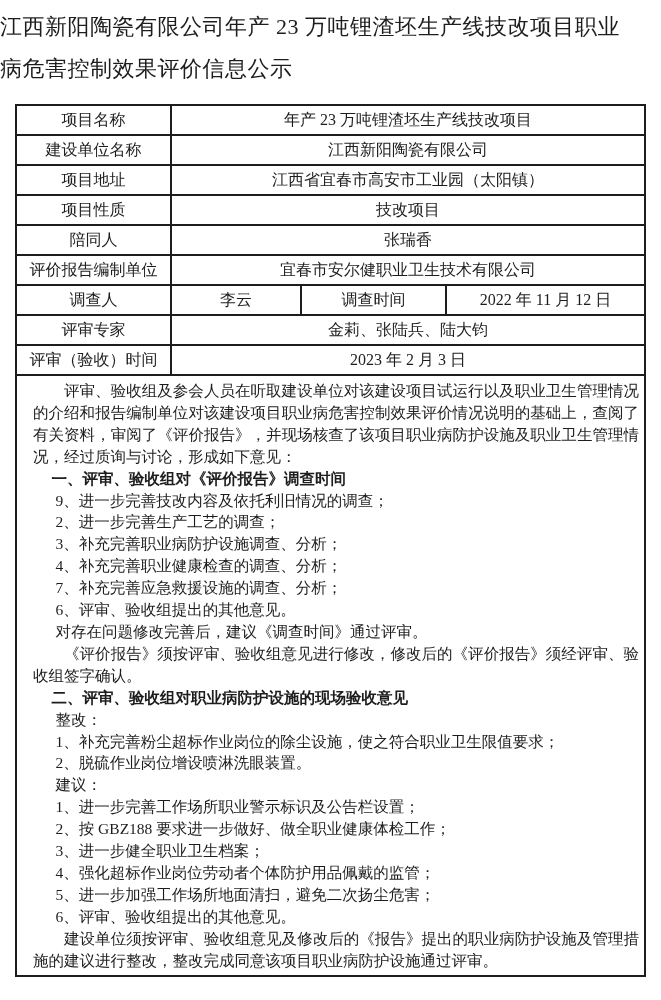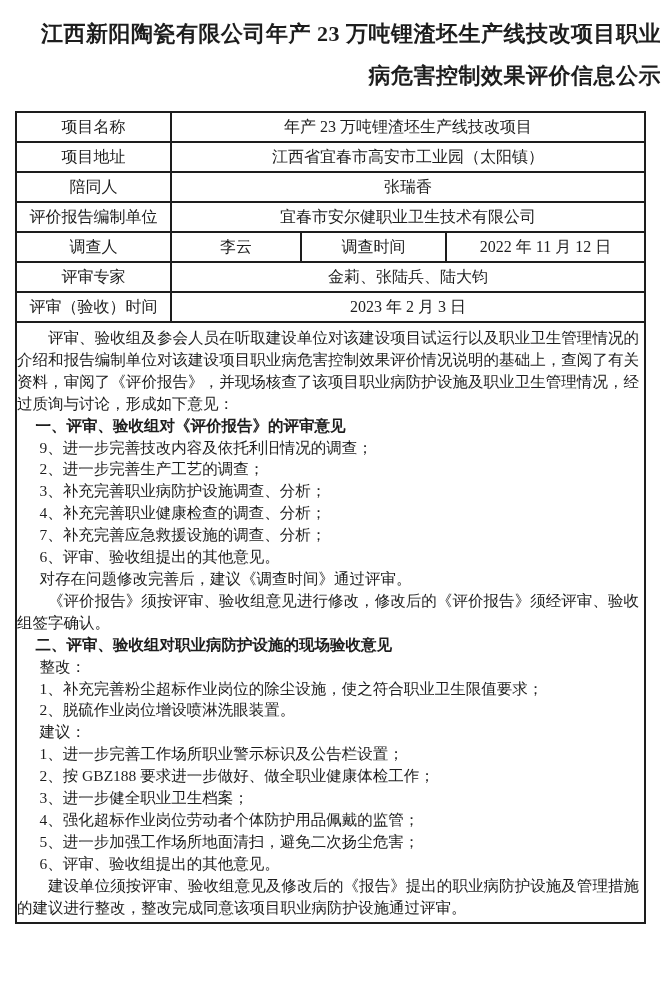--- a/index.html
+++ b/index.html
@@ -10,23 +10,23 @@
   .page {
     position: relative;
     width: 661px;
     height: 1000px;
     background: #ffffff;
     color: #1d1d1d;
     font-family: "Liberation Serif", "DejaVu Serif", serif;
     overflow: hidden;
   }
   .doc-title {
-    padding-top: 13px;
-    text-align: right;
-    font-weight: 700;
+    padding-top: 6px;
+    text-align: left;
+    font-weight: 400;
     font-size: 22px;
     line-height: 42px;
     letter-spacing: 0.5px;
   }
   .info-table {
     border-collapse: collapse;
     table-layout: fixed;
     width: 629px;
     margin: 14px 0 0 15px;
   }
@@ -42,21 +42,21 @@
     white-space: nowrap;
   }
   col.c1 { width: 155px; }
   col.c2 { width: 130px; }
   col.c3 { width: 145px; }
   col.c4 { width: 199px; }
   td.opinion-cell {
     text-align: left;
     vertical-align: top;
     height: auto;
-    padding: 4px 5px 4px 0;
+    padding: 4px 5px 4px 16px;
     white-space: normal;
     margin-top: 20px;
   }
   .opinion-cell p {
     margin: 0;
     font-size: 15.5px;
     line-height: 21.9px;
     text-align: justify;
   }
   .indent2 { text-indent: 2em; }
@@ -83,22 +83,30 @@
         <col class="c2">
         <col class="c3">
         <col class="c4">
     </colgroup>
     <tbody>
       <tr>
         <td>项目名称</td>
         <td colspan="3">年产 23 万吨锂渣坯生产线技改项目</td>
       </tr>
       <tr>
+        <td>建设单位名称</td>
+        <td colspan="3">江西新阳陶瓷有限公司</td>
+      </tr>
+      <tr>
         <td>项目地址</td>
         <td colspan="3">江西省宜春市高安市工业园（太阳镇）</td>
+      </tr>
+      <tr>
+        <td>项目性质</td>
+        <td colspan="3">技改项目</td>
       </tr>
       <tr>
         <td>陪同人</td>
         <td colspan="3">张瑞香</td>
       </tr>
       <tr>
         <td>评价报告编制单位</td>
         <td colspan="3">宜春市安尔健职业卫生技术有限公司</td>
       </tr>
       <tr>
@@ -111,21 +119,21 @@
         <td>评审专家</td>
         <td colspan="3">金莉、张陆兵、陆大钧</td>
       </tr>
       <tr>
         <td>评审（验收）时间</td>
         <td colspan="3">2023 年 2 月 3 日</td>
       </tr>
       <tr>
         <td colspan="4" class="opinion-cell">
           <p class="indent2">评审、验收组及参会人员在听取建设单位对该建设项目试运行以及职业卫生管理情况的介绍和报告编制单位对该建设项目职业病危害控制效果评价情况说明的基础上，查阅了有关资料，审阅了《评价报告》，并现场核查了该项目职业病防护设施及职业卫生管理情况，经过质询与讨论，形成如下意见：</p>
-          <p class="heading">一、评审、验收组对《评价报告》的评审意见</p>
+          <p class="heading">一、评审、验收组对《评价报告》调查时间</p>
           <div>
               <p class="list-line">9、进一步完善技改内容及依托利旧情况的调查；</p>
               <p class="list-line">2、进一步完善生产工艺的调查；</p>
               <p class="list-line">3、补充完善职业病防护设施调查、分析；</p>
               <p class="list-line">4、补充完善职业健康检查的调查、分析；</p>
               <p class="list-line">7、补充完善应急救援设施的调查、分析；</p>
               <p class="list-line">6、评审、验收组提出的其他意见。</p>
             </div>
           <p class="list-line">对存在问题修改完善后，建议《调查时间》通过评审。</p>
           <p class="indent2">《评价报告》须按评审、验收组意见进行修改，修改后的《评价报告》须经评审、验收组签字确认。</p>

